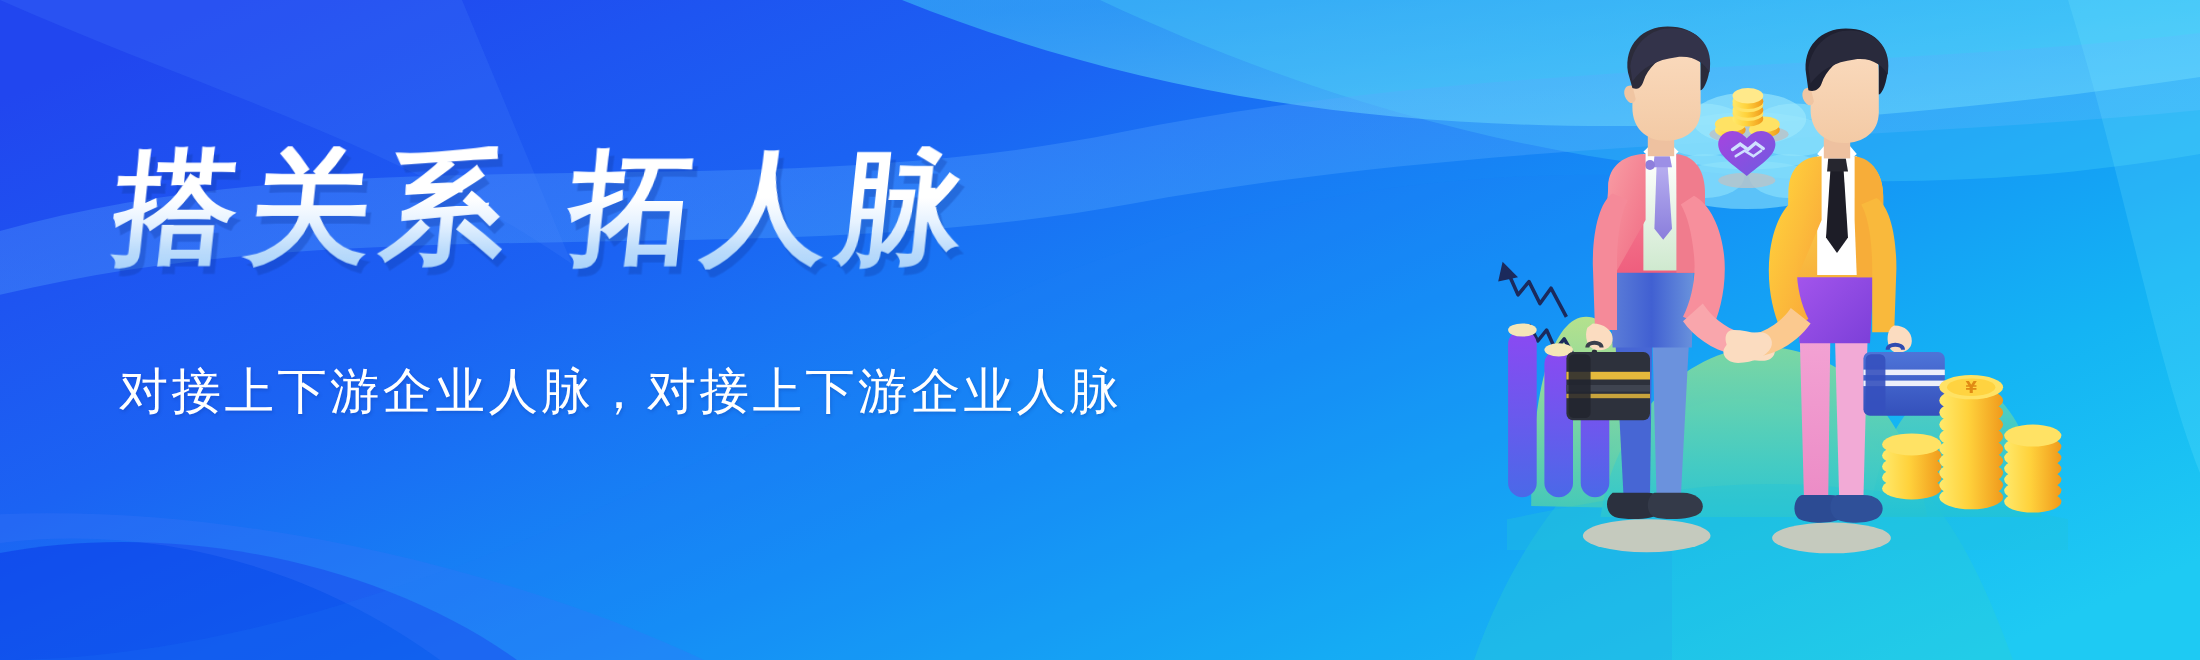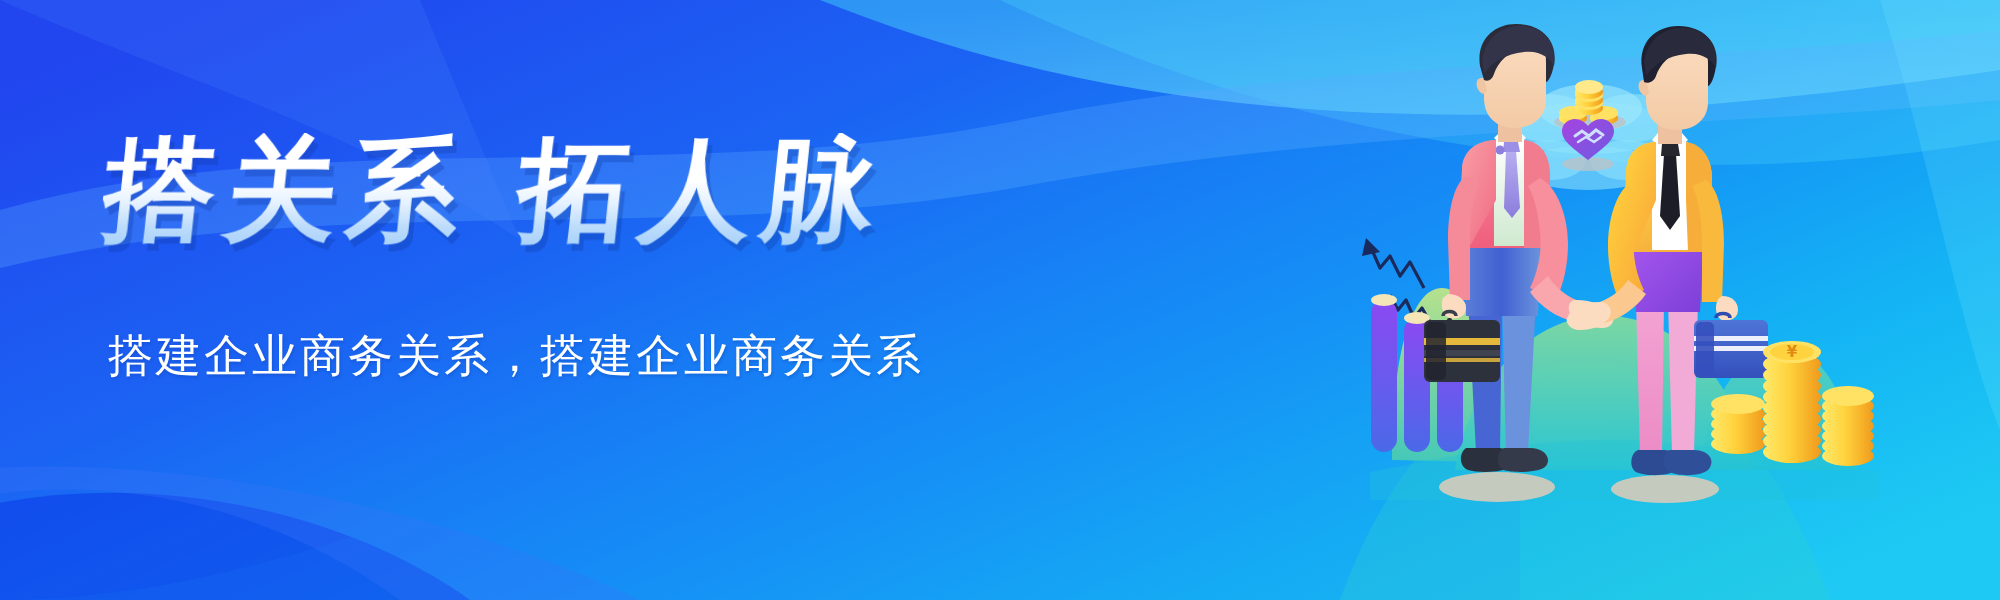--- a/index.html
+++ b/index.html
@@ -86,21 +86,21 @@
 
     <path d="M1340,600 C1400,430 1520,330 1640,372 C1760,414 1800,520 1830,600 Z" fill="#2fd0d2" opacity=".30"></path>
 
     <path d="M1880,0 C1930,160 1960,330 2000,430 L2000,0 Z" fill="#7defff" opacity=".18"></path>
 
     <path d="M0,0 C180,80 360,130 520,240 L420,0 Z" fill="#4d8bff" opacity=".18"></path>
   </svg>
 
   <div class="text-block">
     <div class="title">搭关系 拓人脉</div>
-    <div class="subtitle">搭建企业商务关系，搭建企业商务关系</div>
+    <div class="subtitle">对接上下游企业人脉，对接上下游企业人脉</div>
   </div>
 
   <svg class="art-svg" viewBox="0 0 2000 600" preserveAspectRatio="none">
     <defs>
       <linearGradient id="hillA" x1="0" y1="0" x2="0" y2="1">
         <stop offset="0" stop-color="#c3e884"></stop>
           <stop offset="1" stop-color="#49cbb4"></stop>
       </linearGradient>
       <linearGradient id="hillB" x1="0" y1="0" x2="0" y2="1">
         <stop offset="0" stop-color="#87dc9a"></stop>

